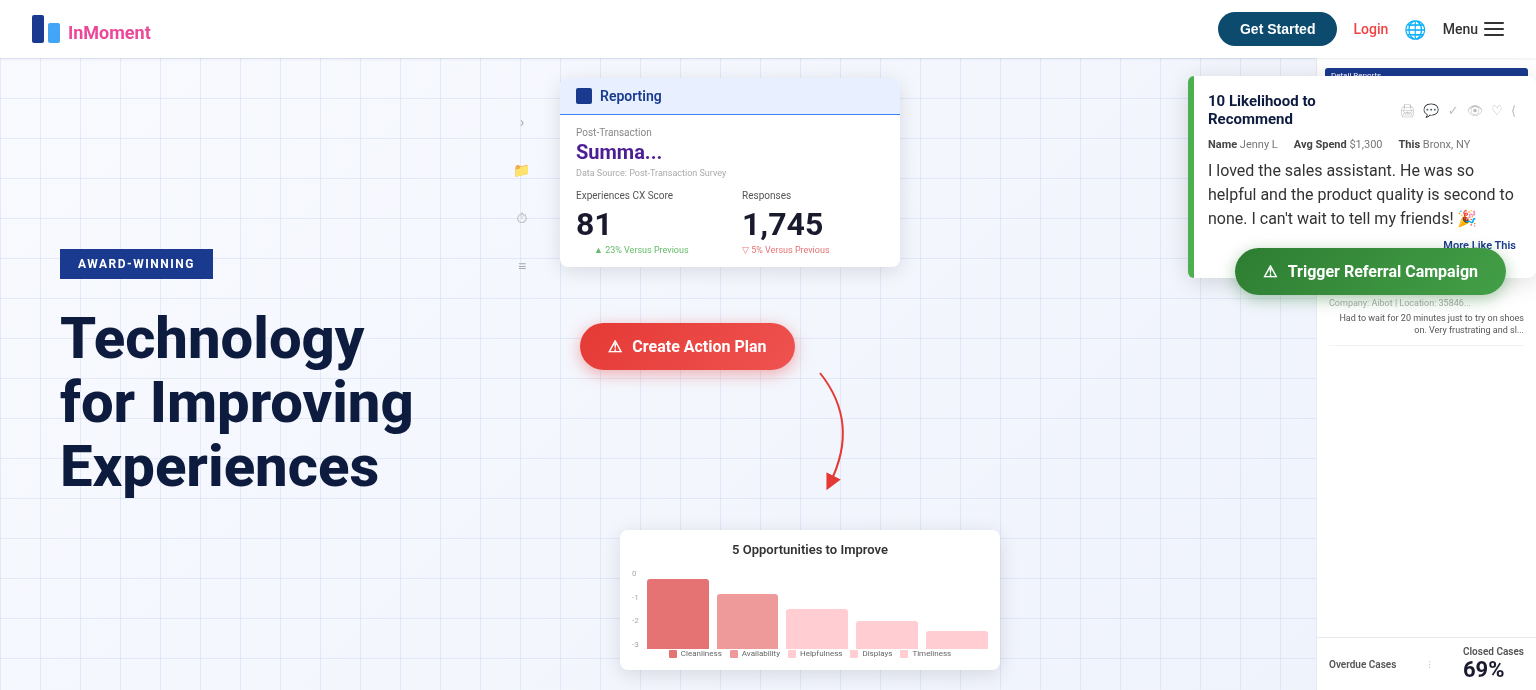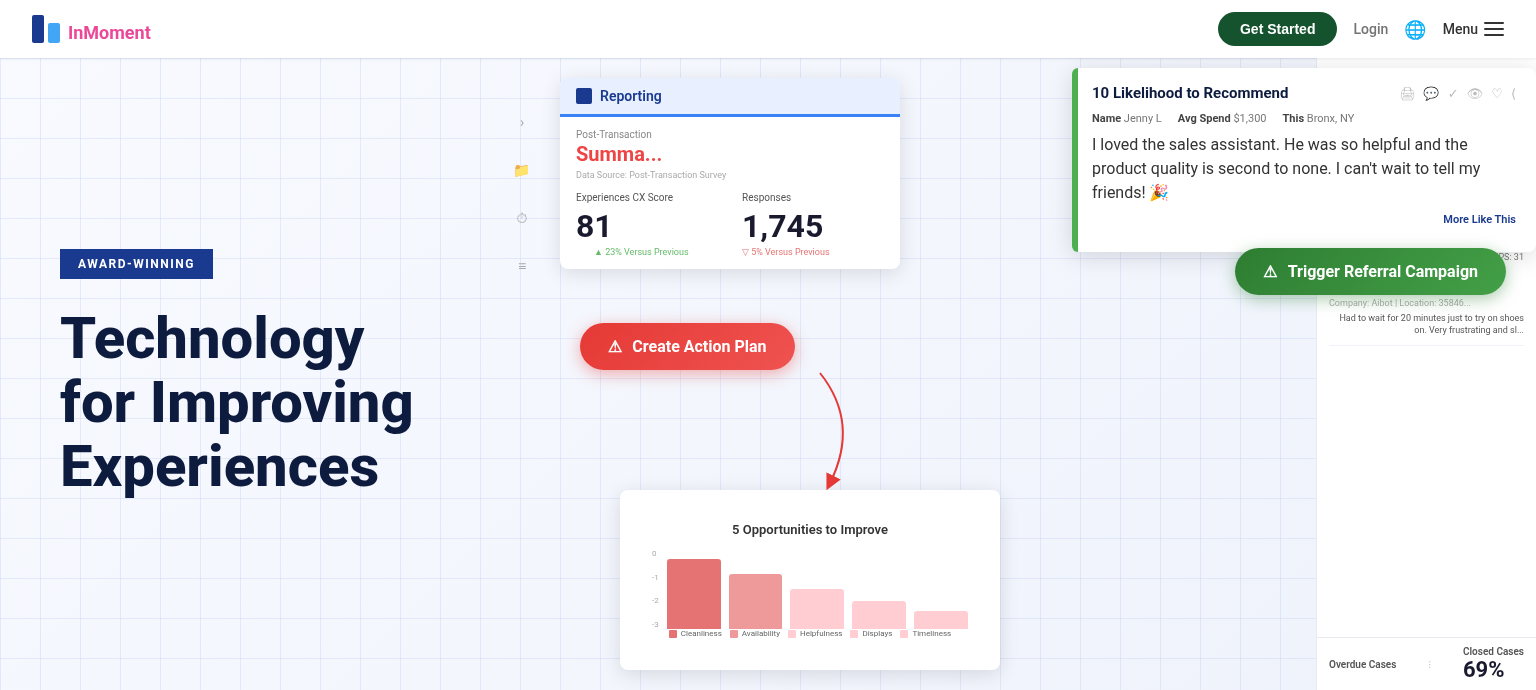--- a/index.html
+++ b/index.html
@@ -36,32 +36,32 @@
       width: 28px;
       height: 28px;
     }
     .nav-right {
       margin-left: auto;
       display: flex;
       align-items: center;
       gap: 16px;
     }
     .btn-get-started {
-      background: #14532d;
+      background: #0c4a6e;
       color: #fff;
       border: none;
       border-radius: 24px;
       padding: 9px 22px;
       font-size: 14px;
       font-weight: 600;
       cursor: pointer;
     }
     .nav-login {
       font-size: 14px;
-      color: #737373;
+      color: #ef4444;
       cursor: pointer;
       font-weight: 500;
     }
     .nav-globe {
       font-size: 18px;
       color: #555;
       cursor: pointer;
     }
     .nav-menu {
       display: flex;
@@ -153,40 +153,40 @@
     }
     .reporting-header {
       background: #e8f0ff;
       padding: 10px 16px;
       display: flex;
       align-items: center;
       gap: 8px;
       font-size: 14px;
       font-weight: 600;
       color: #1a3a8f;
-      border-bottom: 3px solid #3b82f6;
+      border-bottom: 1px solid #3b82f6;
     }
     .reporting-icon {
       width: 16px;
       height: 16px;
       background: #1a3a8f;
       border-radius: 2px;
     }
     .reporting-body {
       padding: 12px 16px;
     }
     .reporting-subtitle {
       font-size: 10px;
       color: #888;
       margin-bottom: 2px;
     }
     .reporting-title-big {
       font-size: 20px;
       font-weight: 700;
-      color: #ef4444;
+      color: #4c1d95;
       margin-bottom: 4px;
     }
     .reporting-source {
       font-size: 9px;
       color: #aaa;
       margin-bottom: 12px;
     }
     .score-section {
       display: flex;
       gap: 24px;
@@ -226,23 +226,23 @@
       align-items: center;
       justify-content: center;
       color: #aaa;
       font-size: 14px;
       cursor: pointer;
     }
 
     
     .feedback-card {
       position: absolute;
-      top: 10px;
+      top: 18px;
       right: 0;
-      width: 464px;
+      width: 348px;
       background: #fff;
       border-radius: 8px;
       box-shadow: 0 4px 24px rgba(0,0,0,0.14);
       padding: 16px 20px;
       z-index: 8;
     }
     .feedback-score-bar {
       position: absolute;
       top: 0;
       left: 0;
@@ -353,21 +353,21 @@
 
     
     .opportunities-card {
       position: absolute;
       bottom: 20px;
       left: 140px;
       width: 380px;
       background: #fff;
       border-radius: 8px;
       box-shadow: 0 4px 20px rgba(0,0,0,0.12);
-      padding: 32px;
+      padding: 12px;
       z-index: 7;
     }
     .opp-title {
       font-size: 13px;
       font-weight: 600;
       color: #333;
       text-align: center;
       margin-bottom: 12px;
     }
     .opp-legend {

